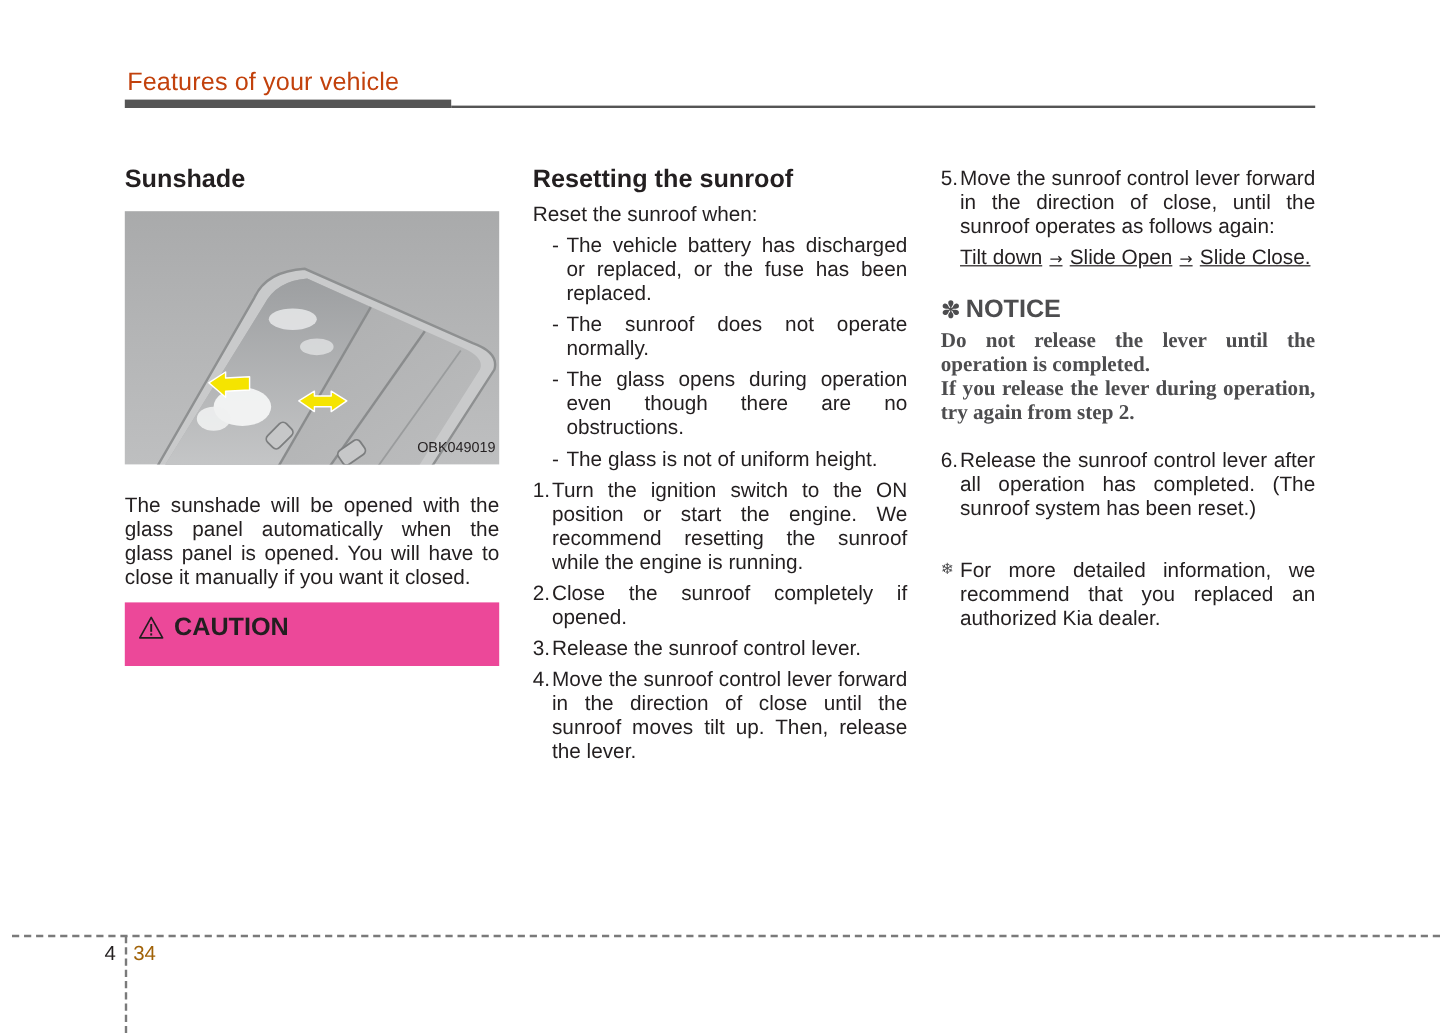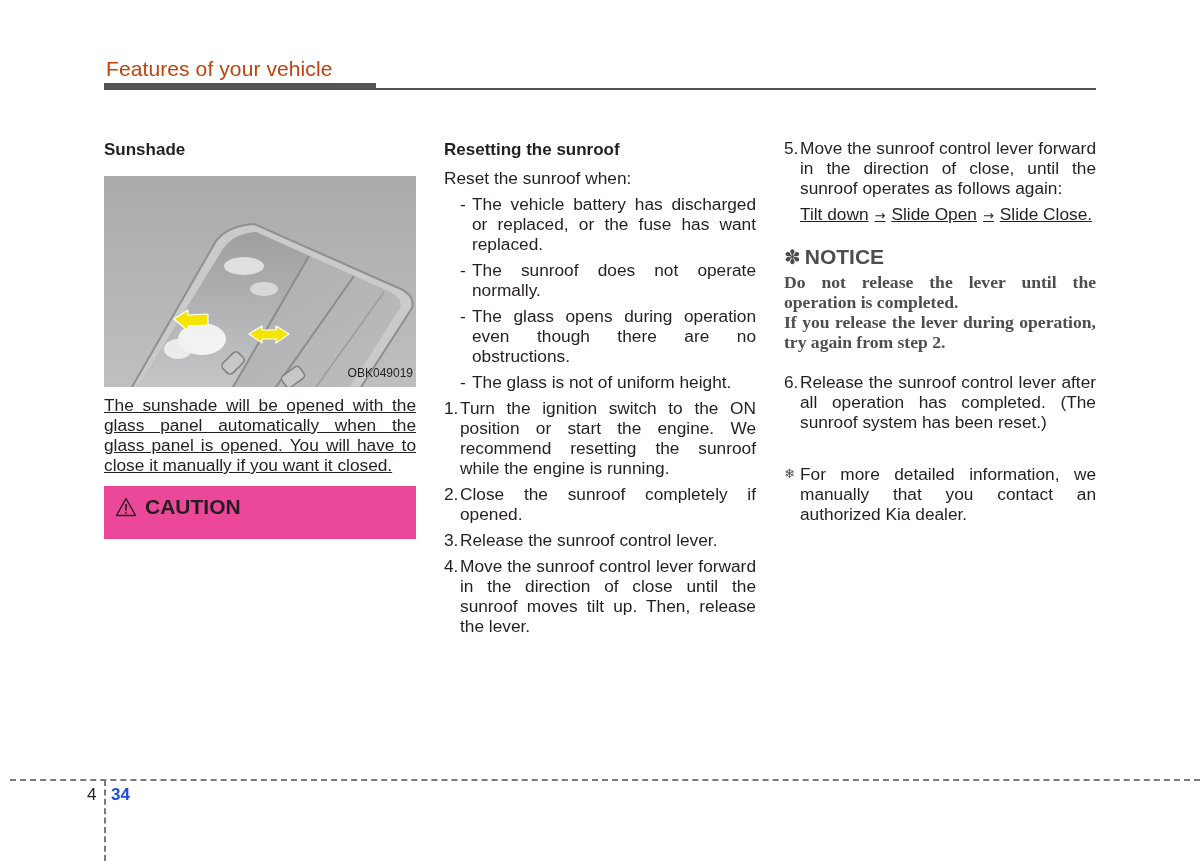--- a/index.html
+++ b/index.html
@@ -12,34 +12,34 @@
     letter-spacing: 0.1px;
   }
   .header-bar-thick { position: absolute; left: 104px; top: 83px; width: 272px; height: 7px; background: #555555; }
   .header-bar-thin { position: absolute; left: 376px; top: 88px; width: 720px; height: 2px; background: #555555; }
 
   .col { position: absolute; top: 138px; font-size: 17.3px; line-height: 20px; }
   .col-1 { left: 104px; width: 312px; }
   .col-2 { left: 444px; width: 312px; }
   .col-3 { left: 784px; width: 312px; }
 
-  .section-heading { font-weight: bold; font-size: 17px; line-height: 24px; color: #231f20; }
+  .section-heading { font-weight: bold; font-size: 21px; line-height: 24px; color: #231f20; }
 
   .figure {
     position: relative; margin-top: 14px; width: 312px; height: 211px;
     background: linear-gradient(180deg, #a9aaab 0%, #b5b6b7 55%, #bebfc0 100%);
     overflow: hidden;
   }
   .figure svg { position: absolute; left: 0; top: 0; }
   .figure-code {
     position: absolute; right: 3px; bottom: 4px; font-size: 12px; color: #231f20;
   }
 
   .para { text-align: justify; text-align-last: left; }
-  .para-sunshade { margin-top: 8px; text-decoration: underline; }
+  .para-sunshade { margin-top: 24px; }
 
   .caution {
     margin-top: 11px; width: 312px; background: #ec4899; padding: 8px 9px 19px 11px;
   }
   .caution-head { display: flex; align-items: center; font-weight: bold; font-size: 21px; line-height: 26px; }
   .caution-head .warn-icon { width: 22px; height: 20px; margin-right: 8px; }
   .caution-body { font-weight: bold; font-style: italic; font-size: 17.3px; line-height: 20px; text-align: justify; text-align-last: left; margin-top: 2px; }
 
   .intro { margin-top: 6px; }
   .bullet { display: flex; margin-top: 6px; padding-left: 16px; }
@@ -70,21 +70,21 @@
 
   .footer-hline {
     position: absolute; left: 10px; top: 779px; width: 1190px; height: 0;
     border-top: 2px dashed #7a7a7a;
   }
   .footer-vline {
     position: absolute; left: 104px; top: 780px; width: 0; height: 81px;
     border-left: 2px dashed #7a7a7a;
   }
   .page-chapter { position: absolute; left: 87px; top: 785px; font-size: 17px; color: #231f20; }
-  .page-number { position: absolute; left: 111px; top: 785px; font-size: 17px; color: #1d4ed8; font-weight: bold; }
+  .page-number { position: absolute; left: 111px; top: 785px; font-size: 17px; color: #a16207; }
 </style>
 </head>
 <body>
 
 <div class="header-title">Features of your vehicle</div>
 <div class="header-bar-thick"></div>
 <div class="header-bar-thin"></div>
 
 <div class="col col-1">
   <div class="section-heading">Sunshade</div>
@@ -141,21 +141,21 @@
     </div>
   </div>
 </div>
 
 <div class="col col-2">
   <div class="section-heading">Resetting the sunroof</div>
   <div class="intro">Reset the sunroof when:</div>
 
   <div class="bullet">
     <span class="mark">-</span>
-    <span class="text">The vehicle battery has discharged or replaced, or the fuse has want replaced.</span>
+    <span class="text">The vehicle battery has discharged or replaced, or the fuse has been replaced.</span>
   </div>
   <div class="bullet">
     <span class="mark">-</span>
     <span class="text">The sunroof does not operate normally.</span>
   </div>
   <div class="bullet">
     <span class="mark">-</span>
     <span class="text">The glass opens during operation even though there are no obstructions.</span>
   </div>
   <div class="bullet">
@@ -199,20 +199,20 @@
     <div class="notice-body" style="margin-top:0">If you release the lever during operation, try again from step 2.</div>
   </div>
 
   <div class="step step-6">
     <span class="num">6.</span>
     <span class="text">Release the sunroof control lever after all operation has completed. (The sunroof system has been reset.)</span>
   </div>
 
   <div class="note">
     <span class="ref-icon">❄</span>
-    <span class="text">For more detailed information, we manually that you contact an authorized Kia dealer.</span>
+    <span class="text">For more detailed information, we recommend that you replaced an authorized Kia dealer.</span>
   </div>
 </div>
 
 <div class="footer-hline"></div>
 <div class="footer-vline"></div>
 <div class="page-chapter">4</div>
 <div class="page-number">34</div>
 
 </body></html>

